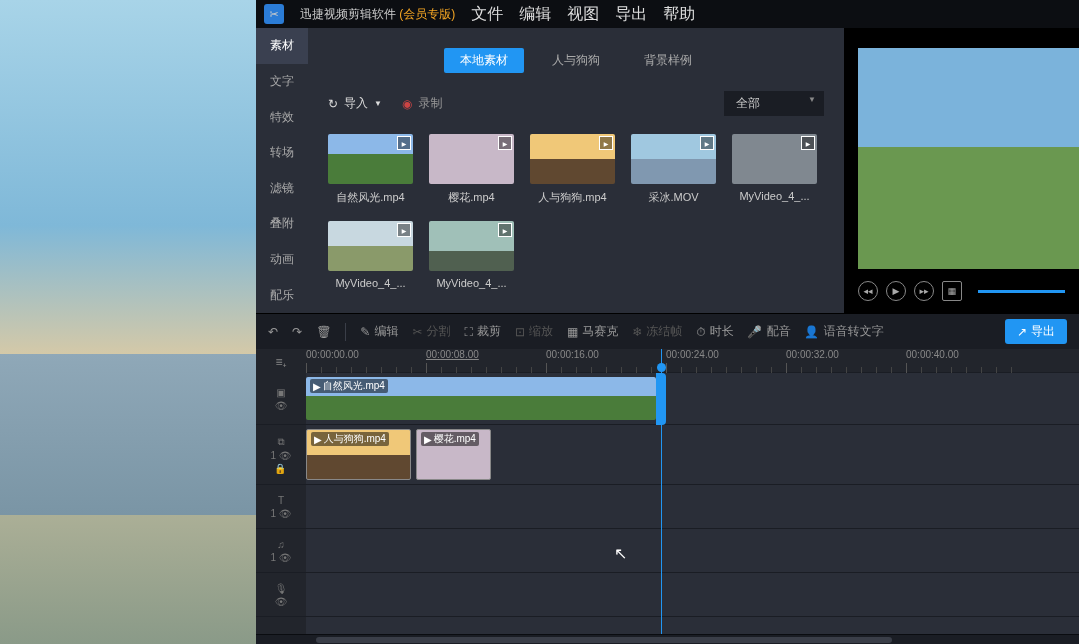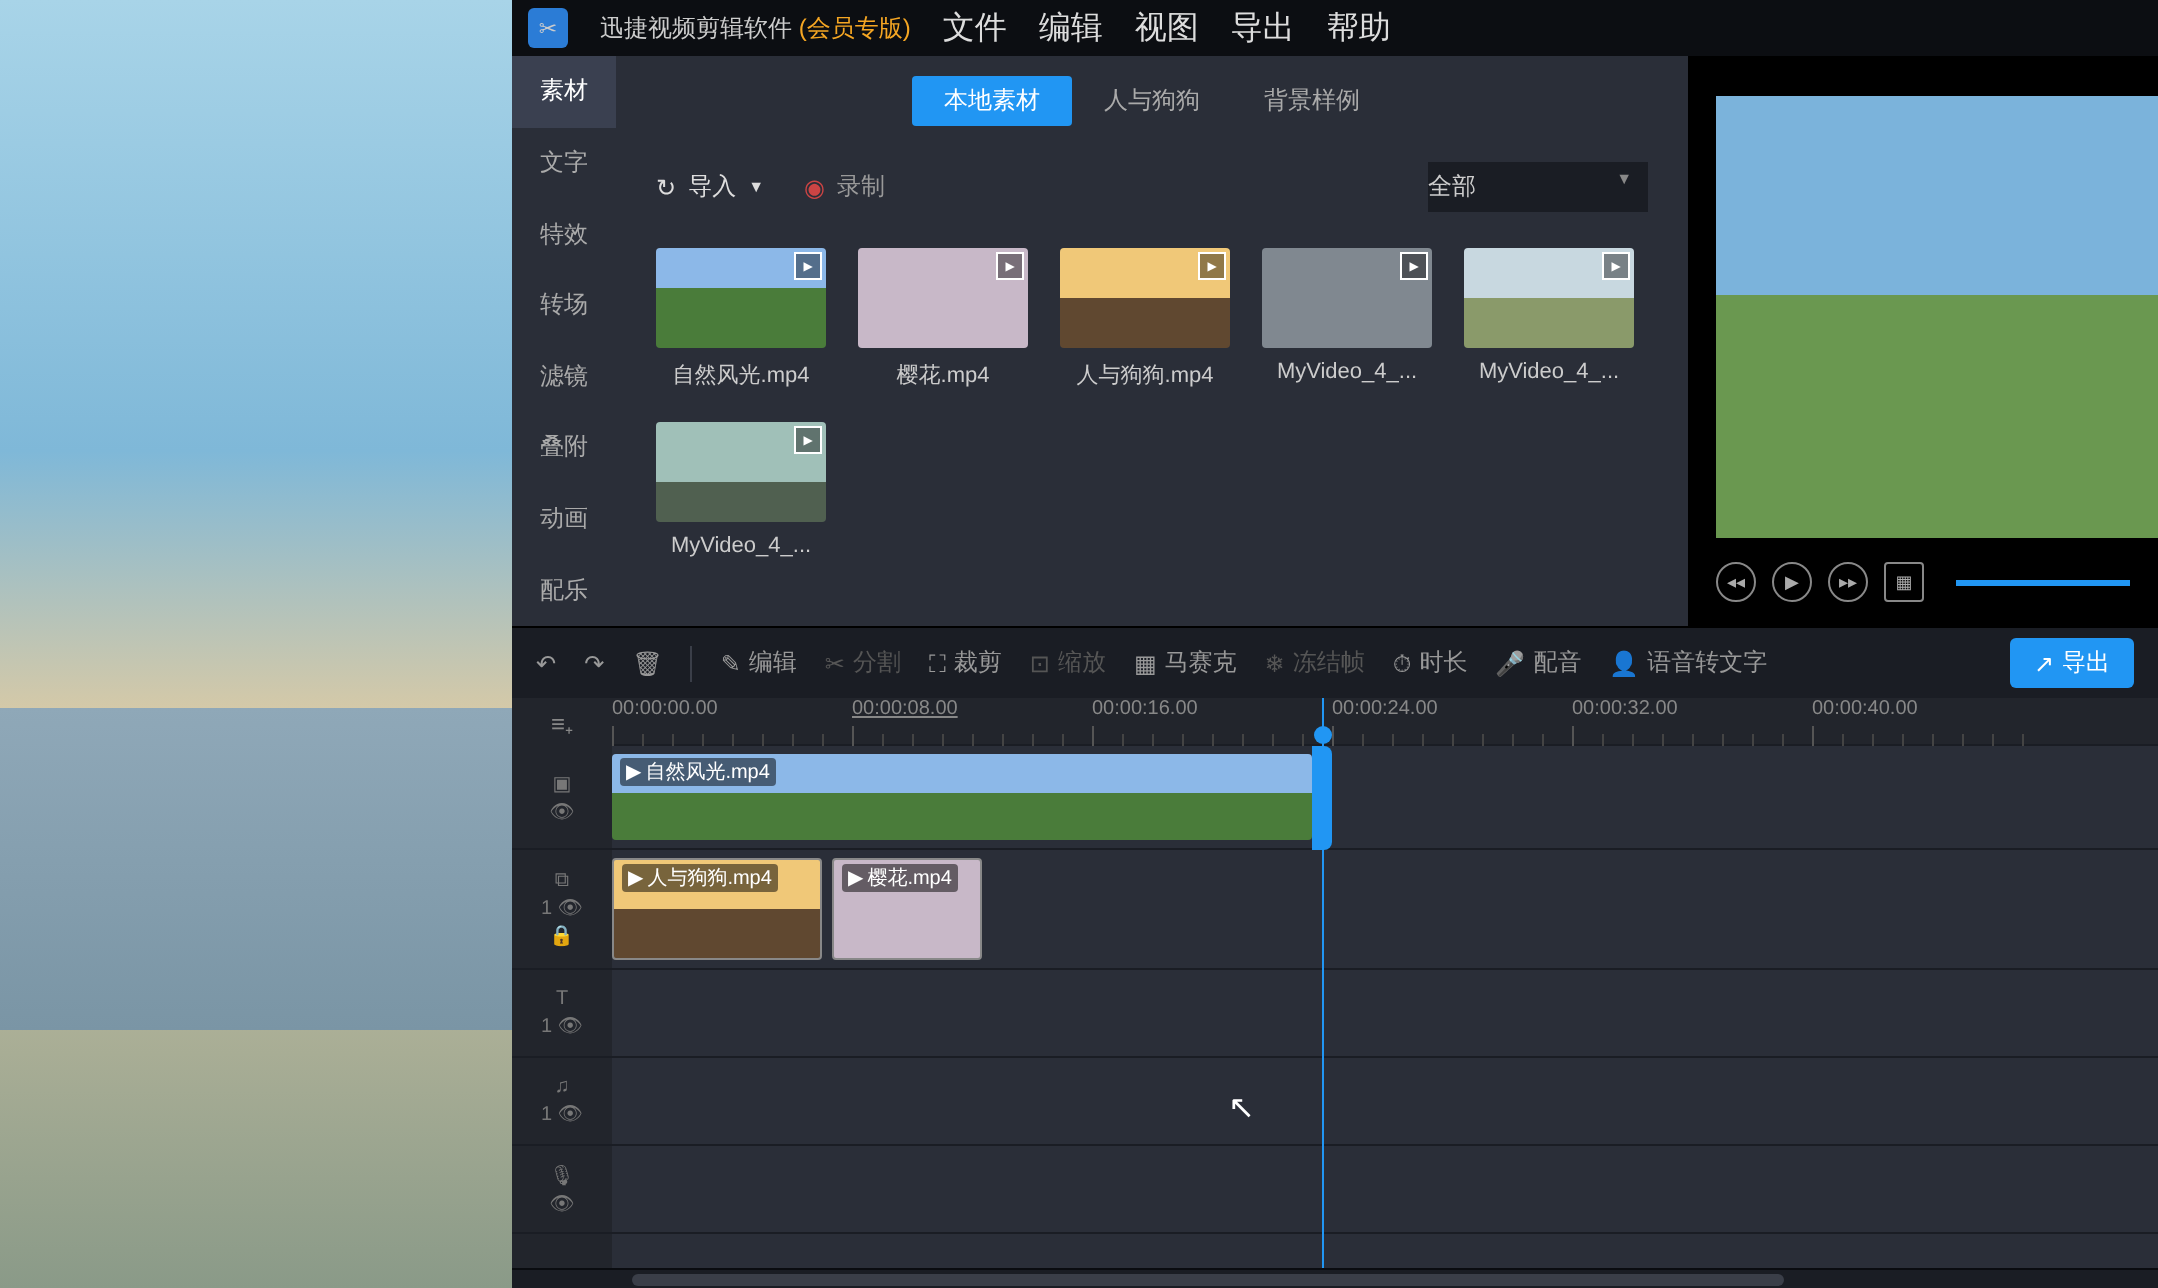--- a/index.html
+++ b/index.html
@@ -16,29 +16,29 @@
 .app-title .vip { color: #f5a623; }
 .menu-item { color: #ddd; cursor: pointer; font-size: 16px; }
 
 .main-area { display: flex; flex: 1; min-height: 0; }
 
 .side-tabs { width: 52px; background: #2a2e38; display: flex; flex-direction: column; }
 .side-tab { height: 36px; display: flex; align-items: center; justify-content: center; color: #aaa; cursor: pointer; font-size: 12px; }
 .side-tab.active { background: #3a4050; color: #fff; }
 
 .content-area { flex: 1; display: flex; flex-direction: column; background: #2a2e38; min-width: 0; height: 310px; }
-.asset-tabs { display: flex; gap: 0; justify-content: center; padding: 10px 0; }
+.asset-tabs { display: flex; gap: 12px; justify-content: center; padding: 10px 0; margin-top: 10px; }
 .asset-tab { padding: 4px 16px; color: #aaa; cursor: pointer; font-size: 12px; border-radius: 2px; }
 .asset-tab.active { background: #2196f3; color: #fff; }
 
 .asset-toolbar { display: flex; align-items: center; padding: 8px 20px; gap: 20px; }
 .import-btn { display: flex; align-items: center; gap: 6px; color: #ddd; cursor: pointer; }
 .record-btn { display: flex; align-items: center; gap: 6px; color: #999; cursor: pointer; }
 .spacer { flex: 1; }
-.filter-select { background: #1a1d24; border: none; color: #ccc; padding: 4px 24px 4px 0; cursor: pointer; width: 110px; position: relative; }
+.filter-select { background: #1a1d24; border: none; color: #ccc; padding: 4px 24px 4px 12px; cursor: pointer; width: 100px; position: relative; }
 .filter-select::after { content: '▼'; position: absolute; right: 8px; font-size: 8px; color: #888; }
 
 .asset-grid { display: flex; flex-wrap: wrap; gap: 16px; padding: 10px 20px; overflow-y: auto; }
 .asset-item { width: 85px; display: flex; flex-direction: column; gap: 6px; }
 .asset-thumb { width: 85px; height: 50px; position: relative; background: #3a4050; border-radius: 2px; overflow: hidden; cursor: pointer; }
 .asset-thumb .play-ind { position: absolute; top: 2px; right: 2px; width: 14px; height: 14px; border: 1px solid #fff; background: rgba(0,0,0,0.4); display: flex; align-items: center; justify-content: center; }
 .asset-thumb .play-ind::after { content: '▶'; font-size: 6px; color: #fff; }
 .asset-label { color: #ccc; font-size: 11px; text-align: center; white-space: nowrap; overflow: hidden; text-overflow: ellipsis; }
 
 .thumb-nature { background: linear-gradient(to bottom, #8cb8e8 40%, #4a7c3a 40%); }
@@ -159,20 +159,26 @@
             <div class="asset-thumb thumb-sakura">
               <div class="play-ind"></div>
             </div>
             <div class="asset-label">樱花.mp4</div>
           </div>
           <div class="asset-item">
             <div class="asset-thumb thumb-person">
               <div class="play-ind"></div>
             </div>
             <div class="asset-label">人与狗狗.mp4</div>
+          </div>
+          <div class="asset-item">
+            <div class="asset-thumb thumb-ice">
+              <div class="play-ind"></div>
+            </div>
+            <div class="asset-label">采冰.MOV</div>
           </div>
           <div class="asset-item">
             <div class="asset-thumb thumb-video">
               <div class="play-ind"></div>
             </div>
             <div class="asset-label">MyVideo_4_...</div>
           </div>
           <div class="asset-item">
             <div class="asset-thumb thumb-drone">
               <div class="play-ind"></div>

